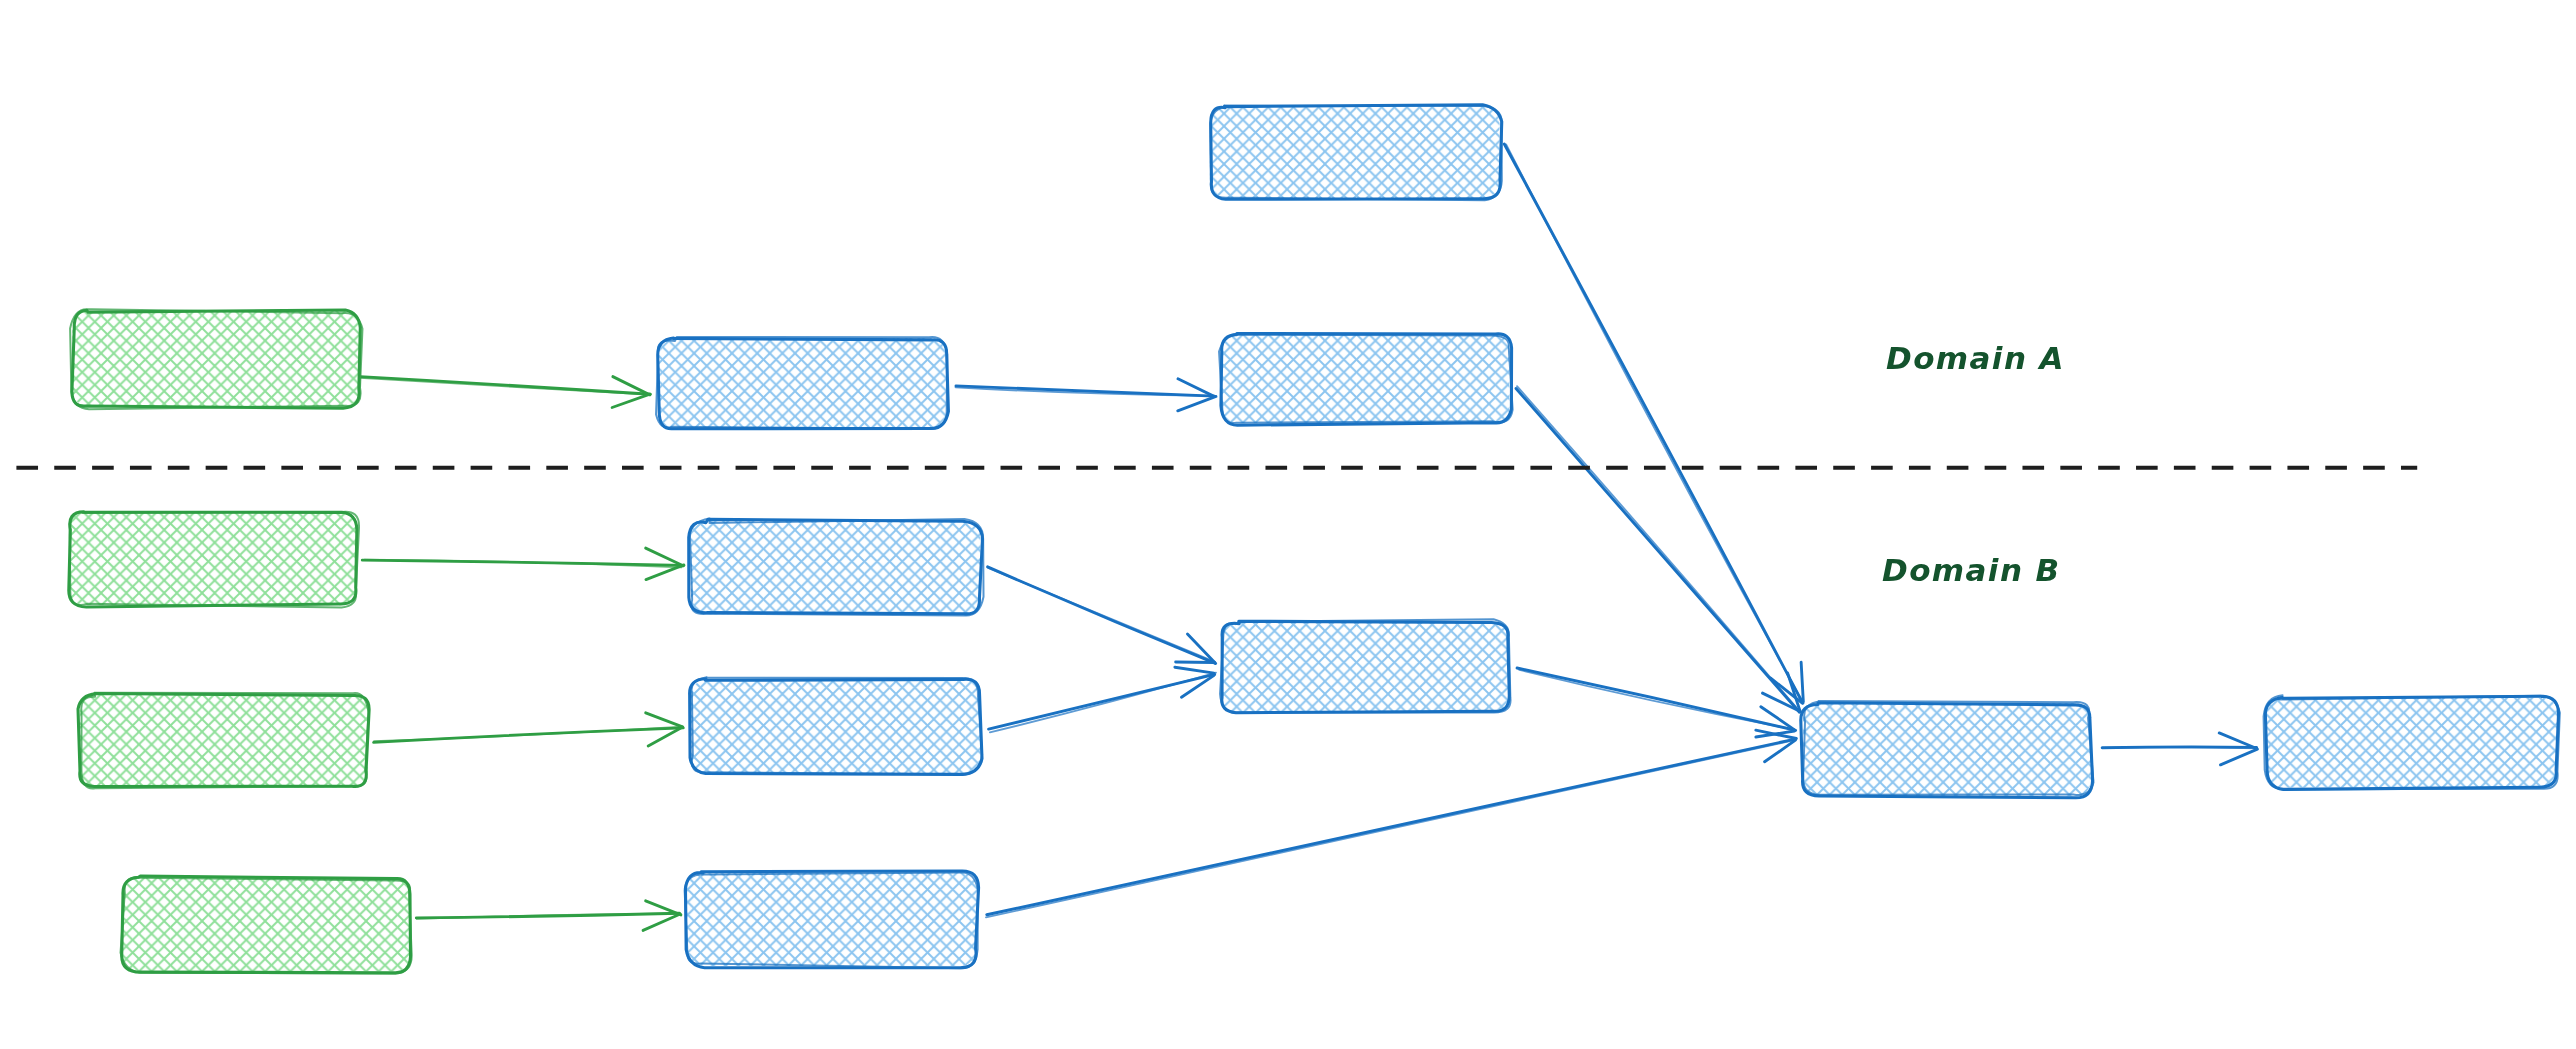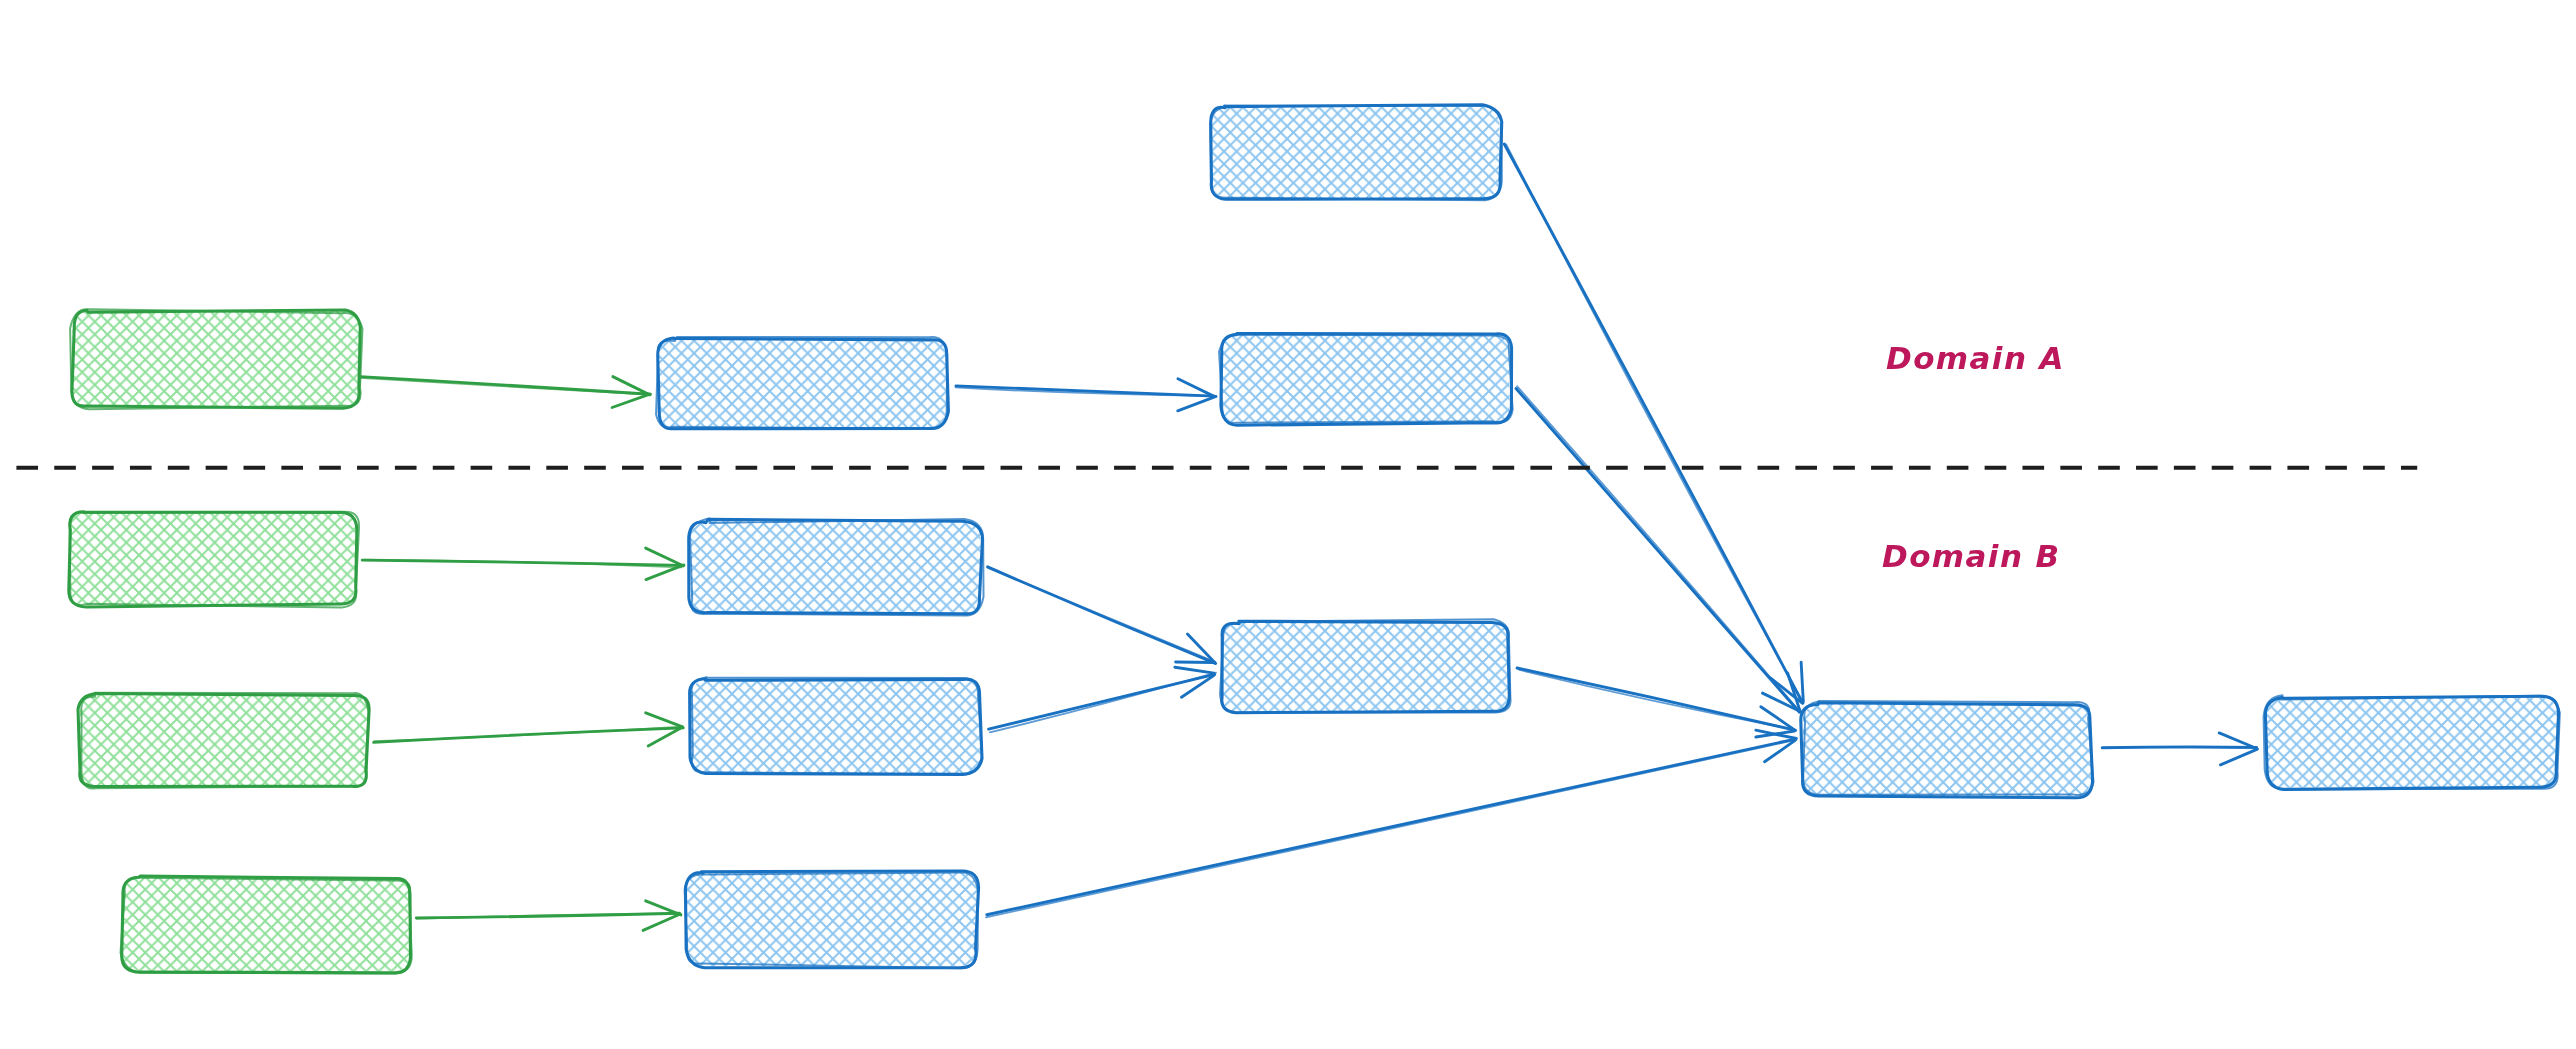--- a/index.html
+++ b/index.html
@@ -26,26 +26,26 @@
     height: 1049px;
     display: block;
   }
   .domain-label {
     position: absolute;
     font-family: "DejaVu Sans", "Liberation Sans", sans-serif;
     font-size: 31px;
     font-style: italic;
     font-weight: 600;
     letter-spacing: 1.4px;
-    color: #be185d;
+    color: #14532d;
     white-space: nowrap;
     user-select: none;
   }
   #domain-a-label { left: 1886px; top: 340px; }
-  #domain-b-label { left: 1882px; top: 538px; }
+  #domain-b-label { left: 1882px; top: 552px; }
 </style>
 </head>
 <body>
 
 <div id="canvas-root">
 
   <svg id="diagram-svg" viewBox="0 0 2858 1164" xmlns="http://www.w3.org/2000/svg">
     <defs>
       <pattern id="hatch-green" width="14" height="14" patternUnits="userSpaceOnUse">
         <rect width="14" height="14" fill="#ffffff"></rect>

